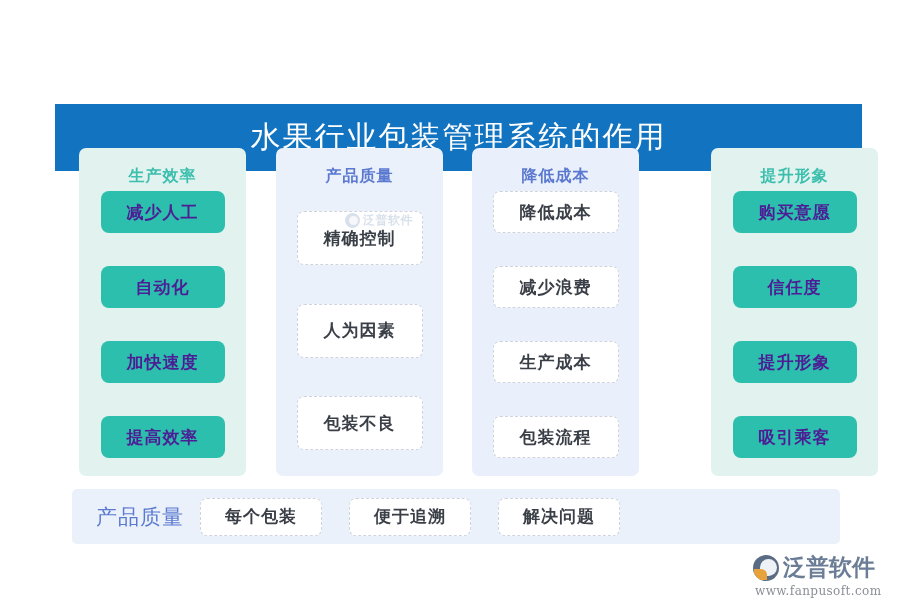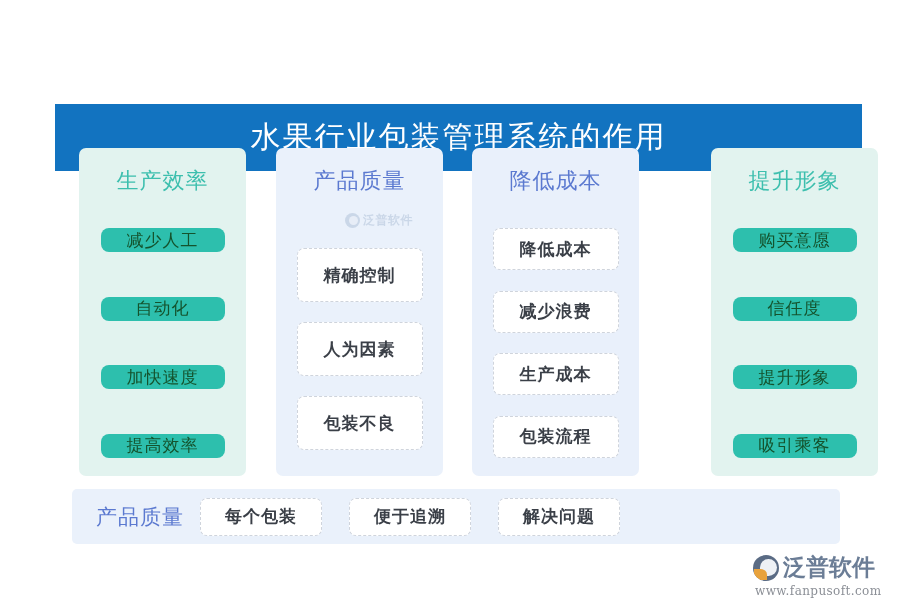--- a/index.html
+++ b/index.html
@@ -63,49 +63,49 @@
     display: flex;
     flex-direction: column;
     align-items: center;
   }
   .col-panel.c0 { left: 79px;  background: #e2f3ef; }
   .col-panel.c1 { left: 276px; background: #eaf1fb; gap: 16px; }
   .col-panel.c2 { left: 472px; background: #e9f0fb; }
   .col-panel.c3 { left: 711px; background: #e2f3ef; }
 
   .col-header {
-    font-size: 22px;
-    font-weight: 400;
-    letter-spacing: 1px;
-    margin-bottom: 32px;
+    font-size: 16px;
+    font-weight: 700;
+    letter-spacing: 1px;
+    margin-bottom: 4px;
     white-space: nowrap;
     font-family: "DejaVu Serif", "Liberation Serif", serif;
   }
   .col-header.teal { color: #3dbfae; }
   .col-header.blue { color: #5b79d0; }
 
   .items {
     width: 100%;
     flex: 1;
     display: flex;
     flex-direction: column;
     align-items: center;
   }
   .items.spread-4 { justify-content: space-between; padding-bottom: 18px; }
   .items.spread-3 { justify-content: space-between; padding-bottom: 26px; padding-top: 4px; }
 
   
   .pill {
     width: 124px;
-    height: 24px;
+    height: 42px;
     background: #2dbfad;
     border-radius: 8px;
-    color: #14532d;
+    color: #4c1d95;
     font-size: 17px;
-    font-weight: 400;
+    font-weight: 700;
     display: flex;
     align-items: center;
     justify-content: center;
     white-space: nowrap;
     letter-spacing: 1px;
     font-family: "DejaVu Serif", "Liberation Serif", serif;
   }
 
   
   .card {

